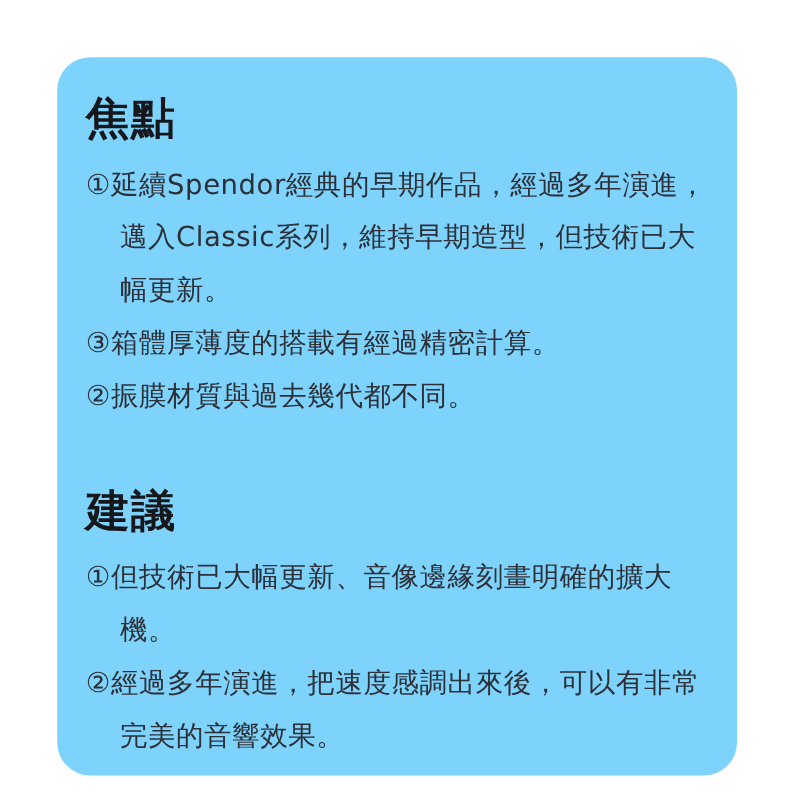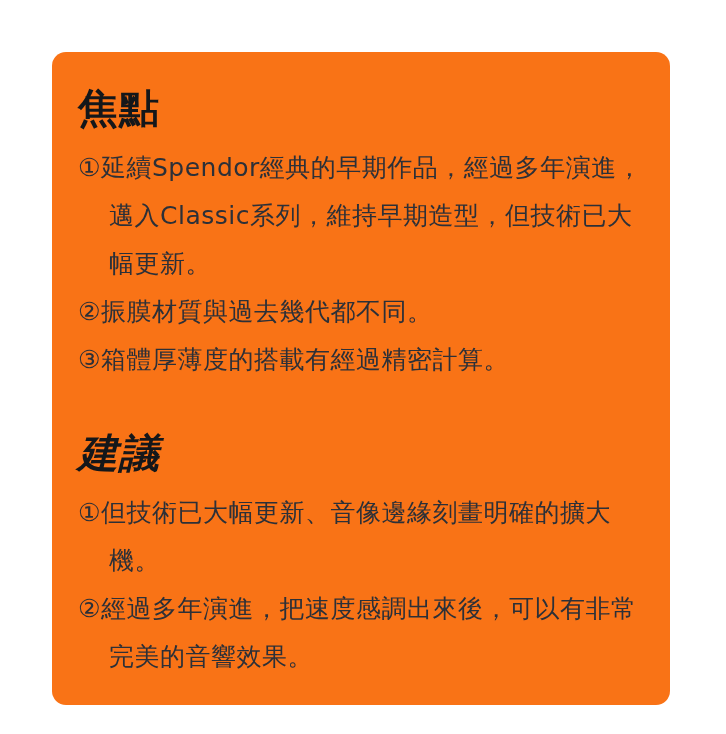--- a/index.html
+++ b/index.html
@@ -14,35 +14,34 @@
     position: relative;
     overflow: hidden;
   }
   .card {
     position: absolute;
     left: 52px;
     top: 52px;
     width: 618px;
     height: 653px;
     box-sizing: border-box;
-    background: #f97316;
-    border-radius: 14px;
+    background: #7dd3fc;
+    border-radius: 30px;
     padding: 33px 14px 0 26px;
   }
   .section-heading {
     font-size: 40px;
     line-height: 46px;
     font-weight: bold;
     color: #15171a;
     margin: 0 0 13px 0;
     letter-spacing: 1px;
   }
   .section-suggestion .section-heading {
-    margin-top: 46px;
-    font-style: italic;
+    margin-top: 58px;
   }
   .list-item {
     font-size: 25px;
     line-height: 48px;
     color: #2c3038;
     margin: 0;
     padding-left: 31px;
     text-indent: -31px;
     letter-spacing: 0.5px;
   }
@@ -51,22 +50,22 @@
   }
 </style>
 </head>
 <body>
 
 <div class="card">
 
   <section class="section-focus">
     <h2 class="section-heading">焦點</h2>
     <p class="list-item"><span class="item-marker">①</span><span>延續Spendor經典的早期作品，經過多年演進，邁入Classic系列，維持早期造型，但技術已大幅更新。</span></p>
+    <p class="list-item"><span class="item-marker">③</span><span>箱體厚薄度的搭載有經過精密計算。</span></p>
     <p class="list-item"><span class="item-marker">②</span><span>振膜材質與過去幾代都不同。</span></p>
-    <p class="list-item"><span class="item-marker">③</span><span>箱體厚薄度的搭載有經過精密計算。</span></p>
   </section>
 
   <section class="section-suggestion">
     <h2 class="section-heading">建議</h2>
     <p class="list-item"><span class="item-marker">①</span><span>但技術已大幅更新、音像邊緣刻畫明確的擴大機。</span></p>
     <p class="list-item"><span class="item-marker">②</span><span>經過多年演進，把速度感調出來後，可以有非常完美的音響效果。</span></p>
   </section>
 
 </div>
 

